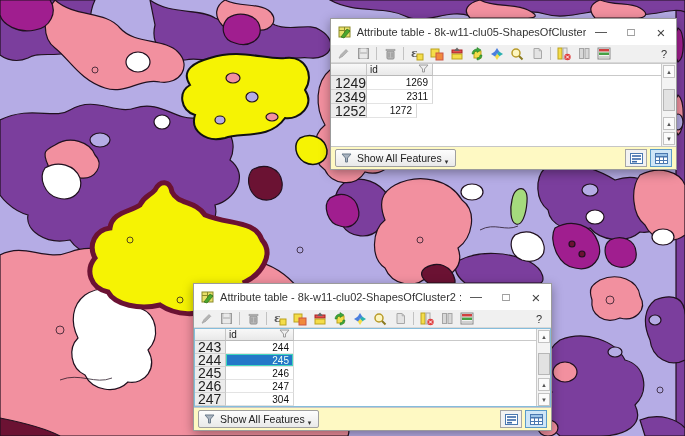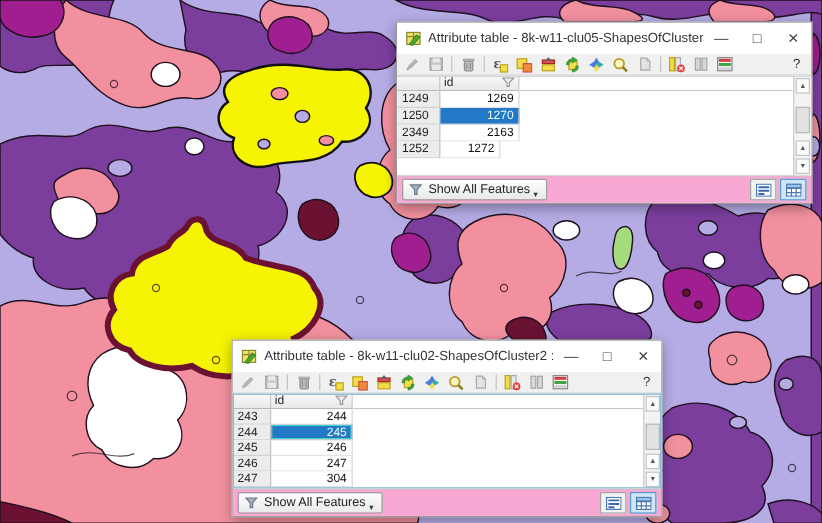--- a/index.html
+++ b/index.html
@@ -30,41 +30,41 @@
     border-top:1px solid #c9c9c9; }
   .tablewrap.focusblue { outline:1px solid #85bddc; outline-offset:-1px; }
   .grid { flex:1 1 auto; display:flex; flex-direction:column; overflow:hidden; }
   .thead { display:flex; flex:0 0 auto; background:linear-gradient(#f8f8f8,#e7e7e7); }
   .th { border-right:1px solid #c5c5c5; border-bottom:1px solid #b9b9b9;
     font-size:10px; color:#222; display:flex; justify-content:center; }
   .th.idh { justify-content:space-between; padding:0 3px; }
   .th.rest { flex:1; border-right:none; background:#fff; border-bottom:1px solid #c9c9c9; }
   .trow { display:flex; flex:0 0 auto; background:#fff; }
   .rownum { background:#ececec; border-right:1px solid #c5c5c5;
-    border-bottom:1px solid #d2d2d2; font-size:10px; color:#222;
+    border-bottom:1px solid #d2d2d2; font-size:14px; color:#222;
     display:flex; align-items:center; padding-left:4px; }
   .cell-id { border-right:1px solid #d7d7d7; border-bottom:1px solid #e3e3e3;
     font-size:10px; color:#111; display:flex; align-items:center;
     justify-content:flex-end; padding-right:4px;text-align:center; }
   .cell-rest { flex:1; }
   .trow.sel .cell-id { background:#2478c8; color:#eafff2; }
   .w2 .trow.sel .cell-id { box-shadow:inset 0 0 0 1px #43d6bd; }
   .filler { flex:1; background:#fff; }
 
   
   .vscroll { flex:0 0 15px; background:#f3f3f3; border-left:1px solid #c9c9c9;
     display:flex; flex-direction:column; }
   .sbtn { flex:0 0 13px; border:1px solid #c3c3c3; background:#fbfbfb; margin:1px;
     display:flex; align-items:center; justify-content:center; font-size:6px; color:#555; }
   .strack { flex:1 1 auto; position:relative; }
   .sthumb { position:absolute; left:1px; right:1px; top:26%; height:22px;
     background:#e2e2e2; border:1px solid #b7b7b7; }
 
   
-  .bottombar { flex:0 0 23px; background:#f9a8d4; border-top:1px solid #c6c6c6;
+  .bottombar { flex:0 0 23px; background:#fef9c3; border-top:1px solid #c6c6c6;
     display:flex; align-items:center; padding:0 4px; }
   .saf-btn { height:18px; display:flex; align-items:center; gap:5px;
     border:1px solid #9f9f9f; border-radius:2px;
     background:linear-gradient(#fdfdfd,#e9e9e9); padding:0 7px 0 5px;
     font-size:10.5px; color:#222; }
   .saf-caret { font-size:7px; color:#333; align-self:flex-end; margin-left:-2px; }
   .viewbtns { margin-left:auto; display:flex; gap:3px; }
   .vbtn { width:22px; height:18px; border:1px solid #a5a5a5; background:#f2f2f2;
     display:flex; align-items:center; justify-content:center; }
   .vbtn.active { background:#cfe6f7; border-color:#5a9bc9; }
@@ -295,28 +295,23 @@
                 <path d="M1,1 H10 L6.5,5 V8 H4.5 V5 Z" fill="#efefef" stroke="#9a9a9a"></path>
               </svg>
           </div>
           <div class="th rest"></div>
         </div>
         <div class="trow" style="height:14px">
           <div class="rownum" style="width:36px">1249</div>
           <div class="cell-id" style="width:66px">1269</div>
           <div class="cell-rest"></div>
         </div>
-        <div class="trow sel" style="height:14px">
-          <div class="rownum" style="width:36px">1250</div>
-          <div class="cell-id" style="width:66px">1270</div>
-          <div class="cell-rest"></div>
-        </div>
         <div class="trow" style="height:14px">
           <div class="rownum" style="width:36px">2349</div>
-          <div class="cell-id" style="width:66px">2163</div>
+          <div class="cell-id" style="width:66px">2311</div>
           <div class="cell-rest"></div>
         </div>
         <div class="trow" style="height:14px">
           <div class="rownum" style="width:36px">1252</div>
           <div class="cell-id" style="width:50px">1272</div>
           <div class="cell-rest"></div>
         </div>
         <div class="filler"></div>
       </div>
       <div class="vscroll">

